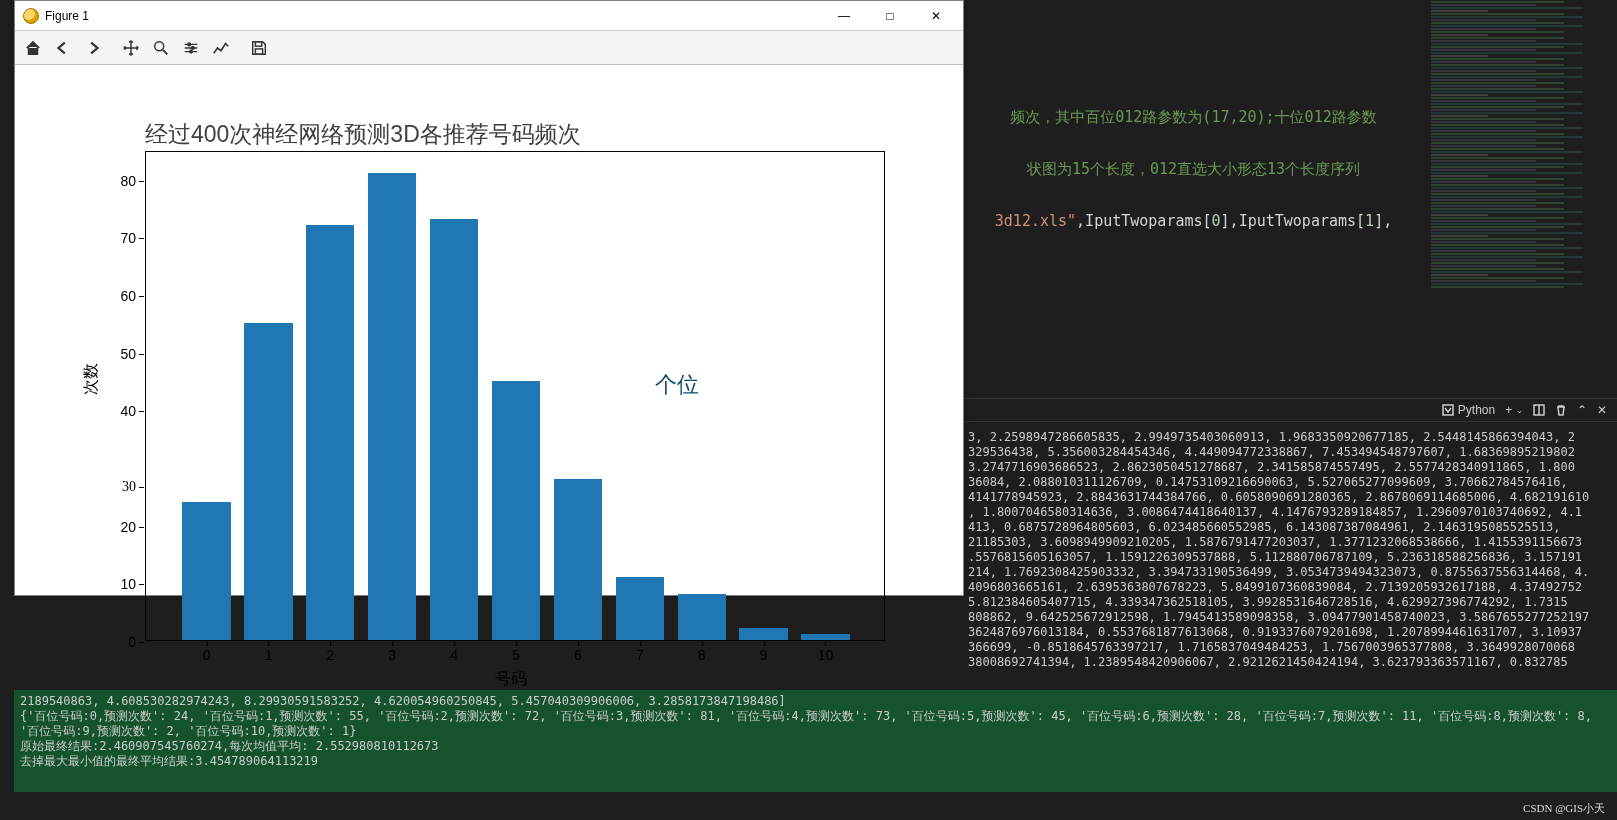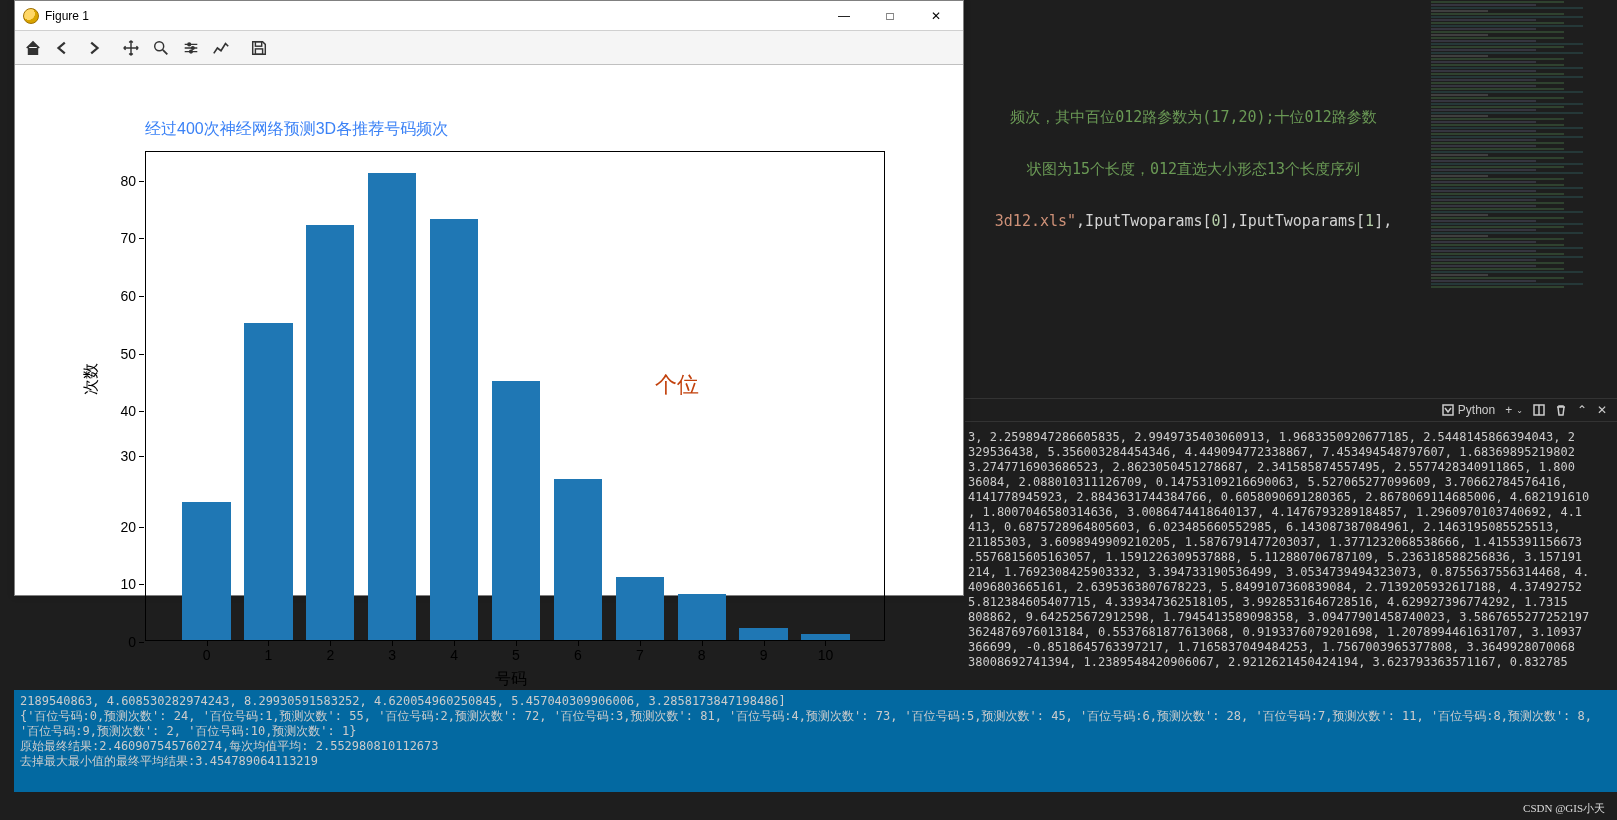--- a/index.html
+++ b/index.html
@@ -13,22 +13,22 @@
   .title-text { font-size: 12px; color: #000; flex: 1; }
   .win-btns { display: flex; }
   .win-btn { width: 46px; height: 30px; display: flex; align-items: center; justify-content: center; font-size: 12px; color: #000; }
 
   .mpl-toolbar { height: 34px; background: #f5f5f5; border-bottom: 1px solid #c0c0c0; display: flex; align-items: center; padding: 0 4px; gap: 2px; }
   .mpl-btn { width: 28px; height: 26px; display: flex; align-items: center; justify-content: center; border-radius: 2px; }
   .mpl-sep { width: 6px; }
   .mpl-btn svg { width: 18px; height: 18px; stroke: #333; fill: none; stroke-width: 1.6; }
 
   .plot-area { position: absolute; left: 0; top: 64px; right: 0; bottom: 0; background: #fff; }
-  .plot-title { position: absolute; left: 130px; top: 54px; color: #3b82f6; font-size: 16px; font-family: "Microsoft YaHei", SimSun, sans-serif; }
-  .plot-annotation { position: absolute; left: 640px; top: 305px; color: #c2410c; font-size: 22px; font-family: "Microsoft YaHei", SimSun, sans-serif; }
+  .plot-title { position: absolute; left: 130px; top: 54px; color: #404040; font-size: 23px; font-family: "Microsoft YaHei", SimSun, sans-serif; }
+  .plot-annotation { position: absolute; left: 640px; top: 305px; color: #0c4a6e; font-size: 22px; font-family: "Microsoft YaHei", SimSun, sans-serif; }
   .axes { position: absolute; left: 130px; top: 86px; width: 740px; height: 490px; border: 1px solid #000; }
   .bar { position: absolute; bottom: 0; background: #1f77b4; }
   .ytick { position: absolute; right: 748px; width: 50px; text-align: right; font-size: 14px; color: #000; transform: translateY(-50%); }
   .ytick::after { content: ""; position: absolute; right: -8px; top: 50%; width: 5px; height: 1px; background: #000; }
   .xtick { position: absolute; top: 495px; width: 60px; text-align: center; font-size: 14px; color: #000; }
   .xtick::before { content: ""; position: absolute; left: 50%; top: -6px; width: 1px; height: 5px; background: #000; }
   .ylabel { position: absolute; left: 66px; top: 330px; transform: rotate(-90deg); transform-origin: left top; font-size: 16px; font-family: "Microsoft YaHei", SimSun, sans-serif; }
   .xlabel { position: absolute; left: 480px; top: 604px; font-size: 16px; font-family: "Microsoft YaHei", SimSun, sans-serif; }
 
   
@@ -45,21 +45,21 @@
   .minimap-line.c3 { width: 80%; background: #2a4a4a; }
   .minimap-line.w  { width: 30%; background: #555; }
 
   
   .terminal-header { position: absolute; left: 965px; top: 398px; right: 0; height: 24px; background: #1e1e1e; border-top: 1px solid #333; border-bottom: 1px solid #333; display: flex; align-items: center; justify-content: flex-end; gap: 10px; padding: 2px 10px; z-index: 20; }
   .th-item { color: #ccc; font-size: 12px; display: flex; align-items: center; gap: 4px; }
   .th-icon { width: 12px; height: 12px; display: inline-flex; align-items: center; justify-content: center; }
   .th-icon svg { width: 12px; height: 12px; stroke: #ccc; fill: none; stroke-width: 1.5; }
 
   .terminal { position: absolute; left: 0; top: 422px; width: 1617px; bottom: 28px; background: #1e1e1e; color: #ccc; font-family: Consolas, monospace; font-size: 12px; line-height: 15px; padding: 8px 8px 8px 968px; white-space: pre-wrap; word-break: break-all; z-index: 15; }
-  .terminal-lower { position: absolute; left: 14px; top: 690px; right: 0; bottom: 28px; background: #0369a1; color: #ccc; font-family: Consolas, monospace; font-size: 12px; line-height: 15px; padding: 4px 6px; white-space: pre-wrap; word-break: break-all; z-index: 60; }
+  .terminal-lower { position: absolute; left: 14px; top: 690px; right: 0; bottom: 28px; background: #14532d; color: #ccc; font-family: Consolas, monospace; font-size: 12px; line-height: 15px; padding: 4px 6px; white-space: pre-wrap; word-break: break-all; z-index: 60; }
 
   .watermark { position: absolute; right: 12px; bottom: 4px; font-size: 11px; color: #dcdcdc; font-family: Liberation Serif, serif; z-index: 80; }
 
   
   .gutter-dots { position: absolute; left: 0; top: 420px; width: 14px; bottom: 30px; background: #1e1e1e; z-index: 18; }
 </style>
 </head>
 <body>
 
 <div class="desktop">
@@ -325,21 +325,21 @@
           <div class="xtick" style="left: 463.782px;">7</div>
           <div class="bar" style="left: 531.535px; width: 48.2749px; height: 46.1176px; background: rgb(31, 119, 180);"></div>
           <div class="xtick" style="left: 525.673px;">8</div>
           <div class="bar" style="left: 593.426px; width: 48.2749px; height: 11.5294px; background: rgb(31, 119, 180);"></div>
           <div class="xtick" style="left: 587.564px;">9</div>
           <div class="bar" style="left: 655.317px; width: 48.2749px; height: 5.76471px; background: rgb(31, 119, 180);"></div>
           <div class="xtick" style="left: 649.455px;">10</div>
           <div class="ytick" style="top: 490px;">0</div>
           <div class="ytick" style="top: 432.353px;">10</div>
           <div class="ytick" style="top: 374.706px; text-align: right;">20</div>
-          <div class="ytick" style="top: 304px;">30</div>
+          <div class="ytick" style="top: 335px; font-family: Liberation Serif, serif;">30</div>
           <div class="ytick" style="top: 259.412px;">40</div>
           <div class="ytick" style="top: 201.765px;">50</div>
           <div class="ytick" style="top: 144.118px;">60</div>
           <div class="ytick" style="top: 86.4706px;">70</div>
           <div class="ytick" style="top: 28.8235px;">80</div>
         </div>
     </div>
   </div>
 
   <div class="watermark">CSDN @GIS小天</div>

